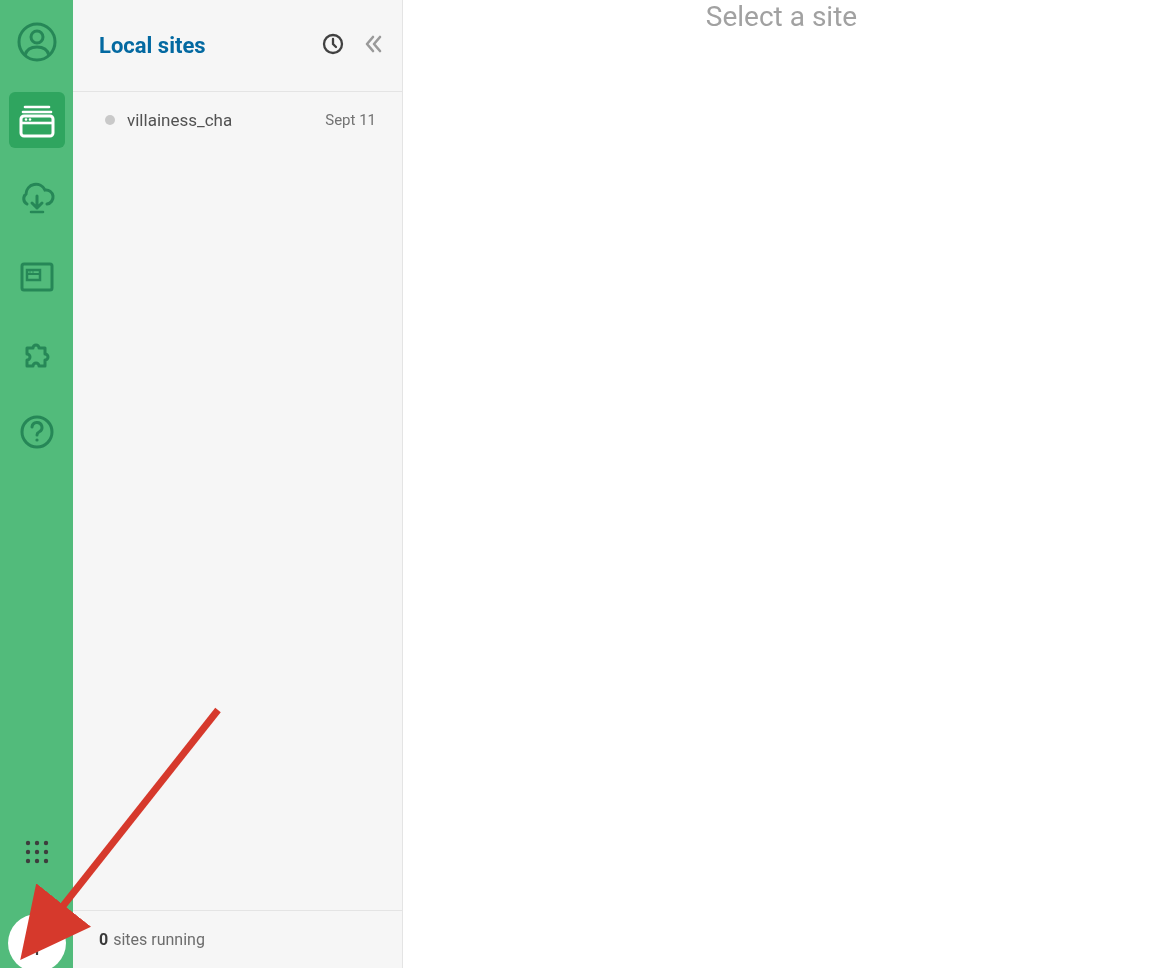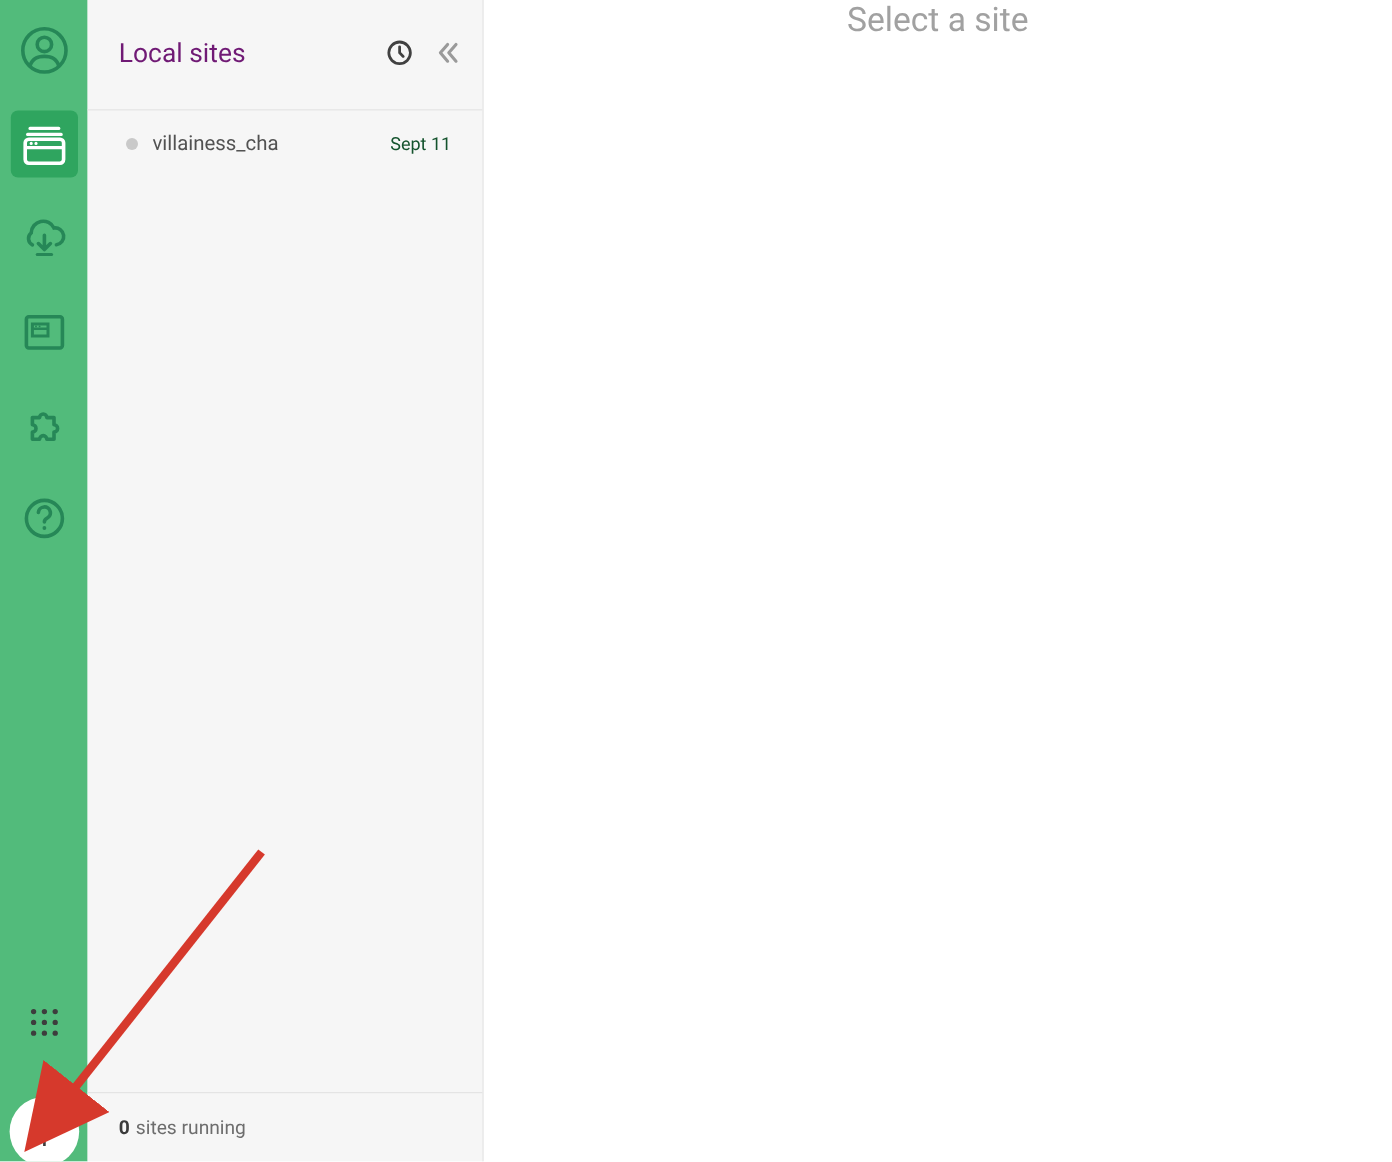--- a/index.html
+++ b/index.html
@@ -84,22 +84,22 @@
     .panel-header {
       height: 92px;
       display: flex;
       align-items: center;
       padding-left: 26px;
       padding-right: 18px;
       border-bottom: 1px solid #e4e4e4;
     }
     .panel-title {
       font-size: 22px;
-      color: #701a75;
-      font-weight: 400;
+      color: #0369a1;
+      font-weight: 700;
       flex: 1;
     }
     .header-icons {
       display: flex;
       align-items: center;
       gap: 18px;
     }
     .header-icons .hicon {
       cursor: pointer;
       color: #414141;
@@ -129,21 +129,21 @@
     .site-name {
       flex: 1;
       font-size: 17px;
       color: #525252;
       white-space: nowrap;
       overflow: hidden;
       text-overflow: ellipsis;
     }
     .site-date {
       font-size: 15px;
-      color: #14532d;
+      color: #737373;
     }
     .panel-footer {
       height: 58px;
       border-top: 1px solid #e4e4e4;
       display: flex;
       align-items: center;
       padding-left: 26px;
       font-size: 16px;
       color: #6d6d6d;
     }

